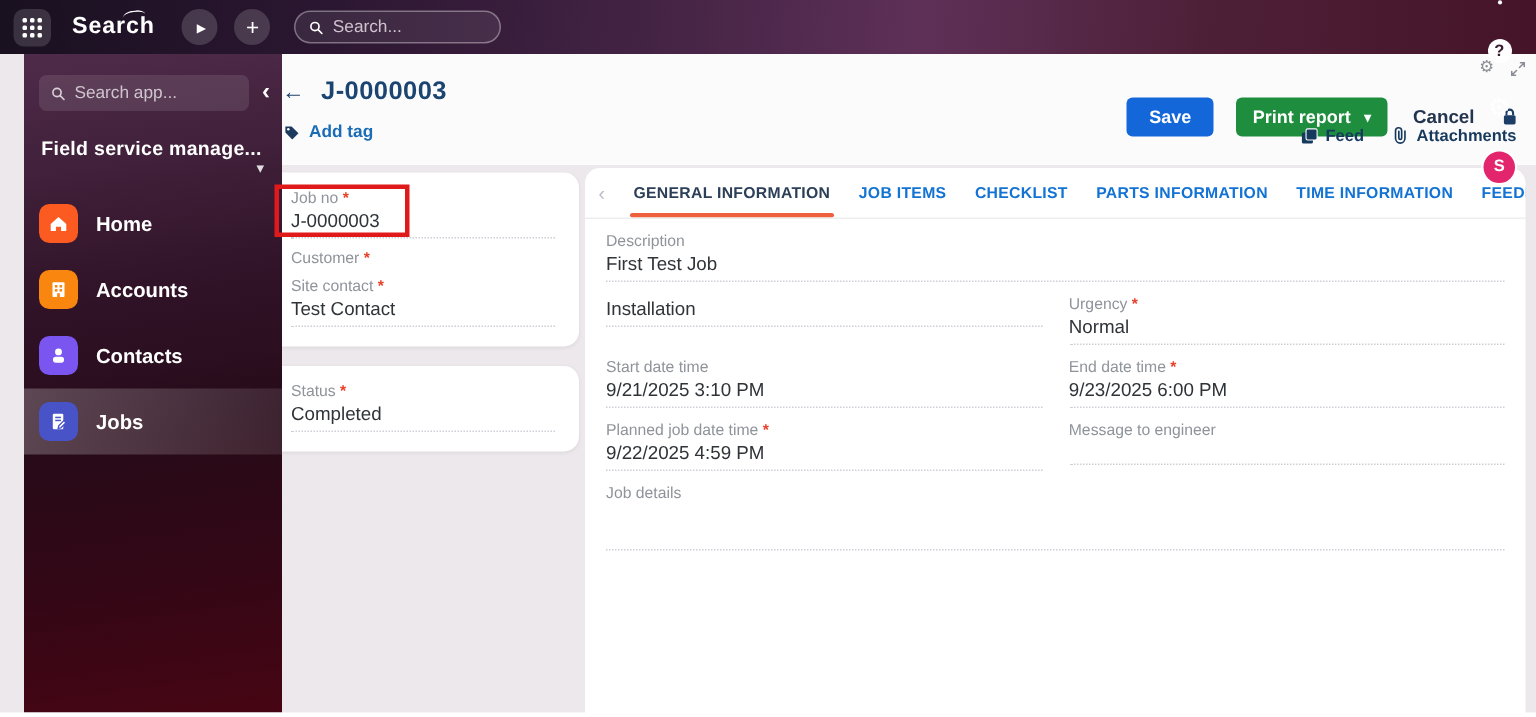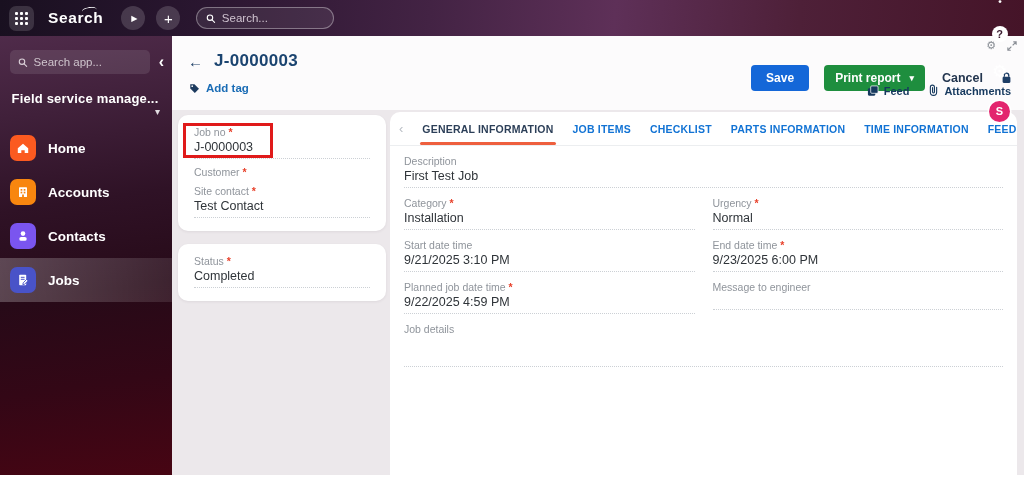--- a/index.html
+++ b/index.html
@@ -28,21 +28,21 @@
   .apps-icon i:nth-child(2){ right:0; top:1px; width:5px; height:5px; }
   .apps-icon i:nth-child(3){ left:1px; bottom:0; width:5px; height:5px; }
   .apps-icon i:nth-child(4){ right:0; bottom:0; width:8px; height:8px; }
   .bell-wrap { position:relative; cursor:pointer; display:grid; place-items:center; }
   .bell-dot { position:absolute; top:-2px; right:-2px; width:6px; height:6px; border-radius:50%; background:#ff4b2b; }
   .help-btn { width:16px; height:16px; border-radius:50%; background:#fff; color:#3a1c30; font-size:11px; font-weight:700; display:grid; place-items:center; cursor:pointer; }
   .gear-btn { color:#fff; font-size:17px; line-height:1; cursor:pointer; }
   .avatar { width:21px; height:21px; border-radius:50%; background:#e3256e; color:#fff; font-size:11px; font-weight:700; display:grid; place-items:center; box-shadow:0 0 0 1.5px rgba(255,255,255,.85); cursor:pointer; }
 
   
-  .sidebar { position:absolute; top:36px; left:0; width:172px; bottom:3px;
+  .sidebar { position:absolute; top:36px; left:16px; width:172px; bottom:3px;
     background:linear-gradient(172deg,#4f2b4a 0%,#40203a 18%,#2f1226 38%,#270a18 58%,#330716 78%,#470513 100%); z-index:5; }
   .sb-search-row { display:flex; align-items:center; margin:14px 8px 0 10px; gap:9px; }
   .sb-search { flex:1; height:24px; border-radius:5px; background:rgba(255,255,255,.10); display:flex; align-items:center; gap:6px; padding:0 8px; }
   .sb-search input { background:transparent; border:none; outline:none; color:#e7dde7; font-size:11.5px; width:100%; font-family:inherit; }
   .sb-search input::placeholder { color:#cfc5cd; }
   .sb-collapse { color:#fff; font-size:16px; font-weight:700; cursor:pointer; line-height:1; }
   .workspace { display:flex; align-items:center; margin:17px 12px 0 10px; color:#fff; cursor:pointer;flex-direction:column; }
   .workspace-title { font-size:13px; font-weight:700; letter-spacing:.2px; }
   .workspace-caret { margin-left:auto; font-size:10px; color:rgba(255,255,255,.85); }
   .nav { margin-top:9px; }
@@ -300,21 +300,20 @@
 
       </div>
 
       <div class="form">
         <div class="fld span2">
           <div class="fld-label">Description</div>
           <div class="fld-value">First Test Job</div>
         </div>
 
         <div class="fld">
-          <div class="fld-label req">Category</div>
           <div class="fld-value">Installation</div>
         </div>
         <div class="fld">
           <div class="fld-label req">Urgency</div>
           <div class="fld-value">Normal</div>
         </div>
 
         <div class="fld">
           <div class="fld-label">Start date time</div>
           <div class="fld-value">9/21/2025 3:10 PM</div>

